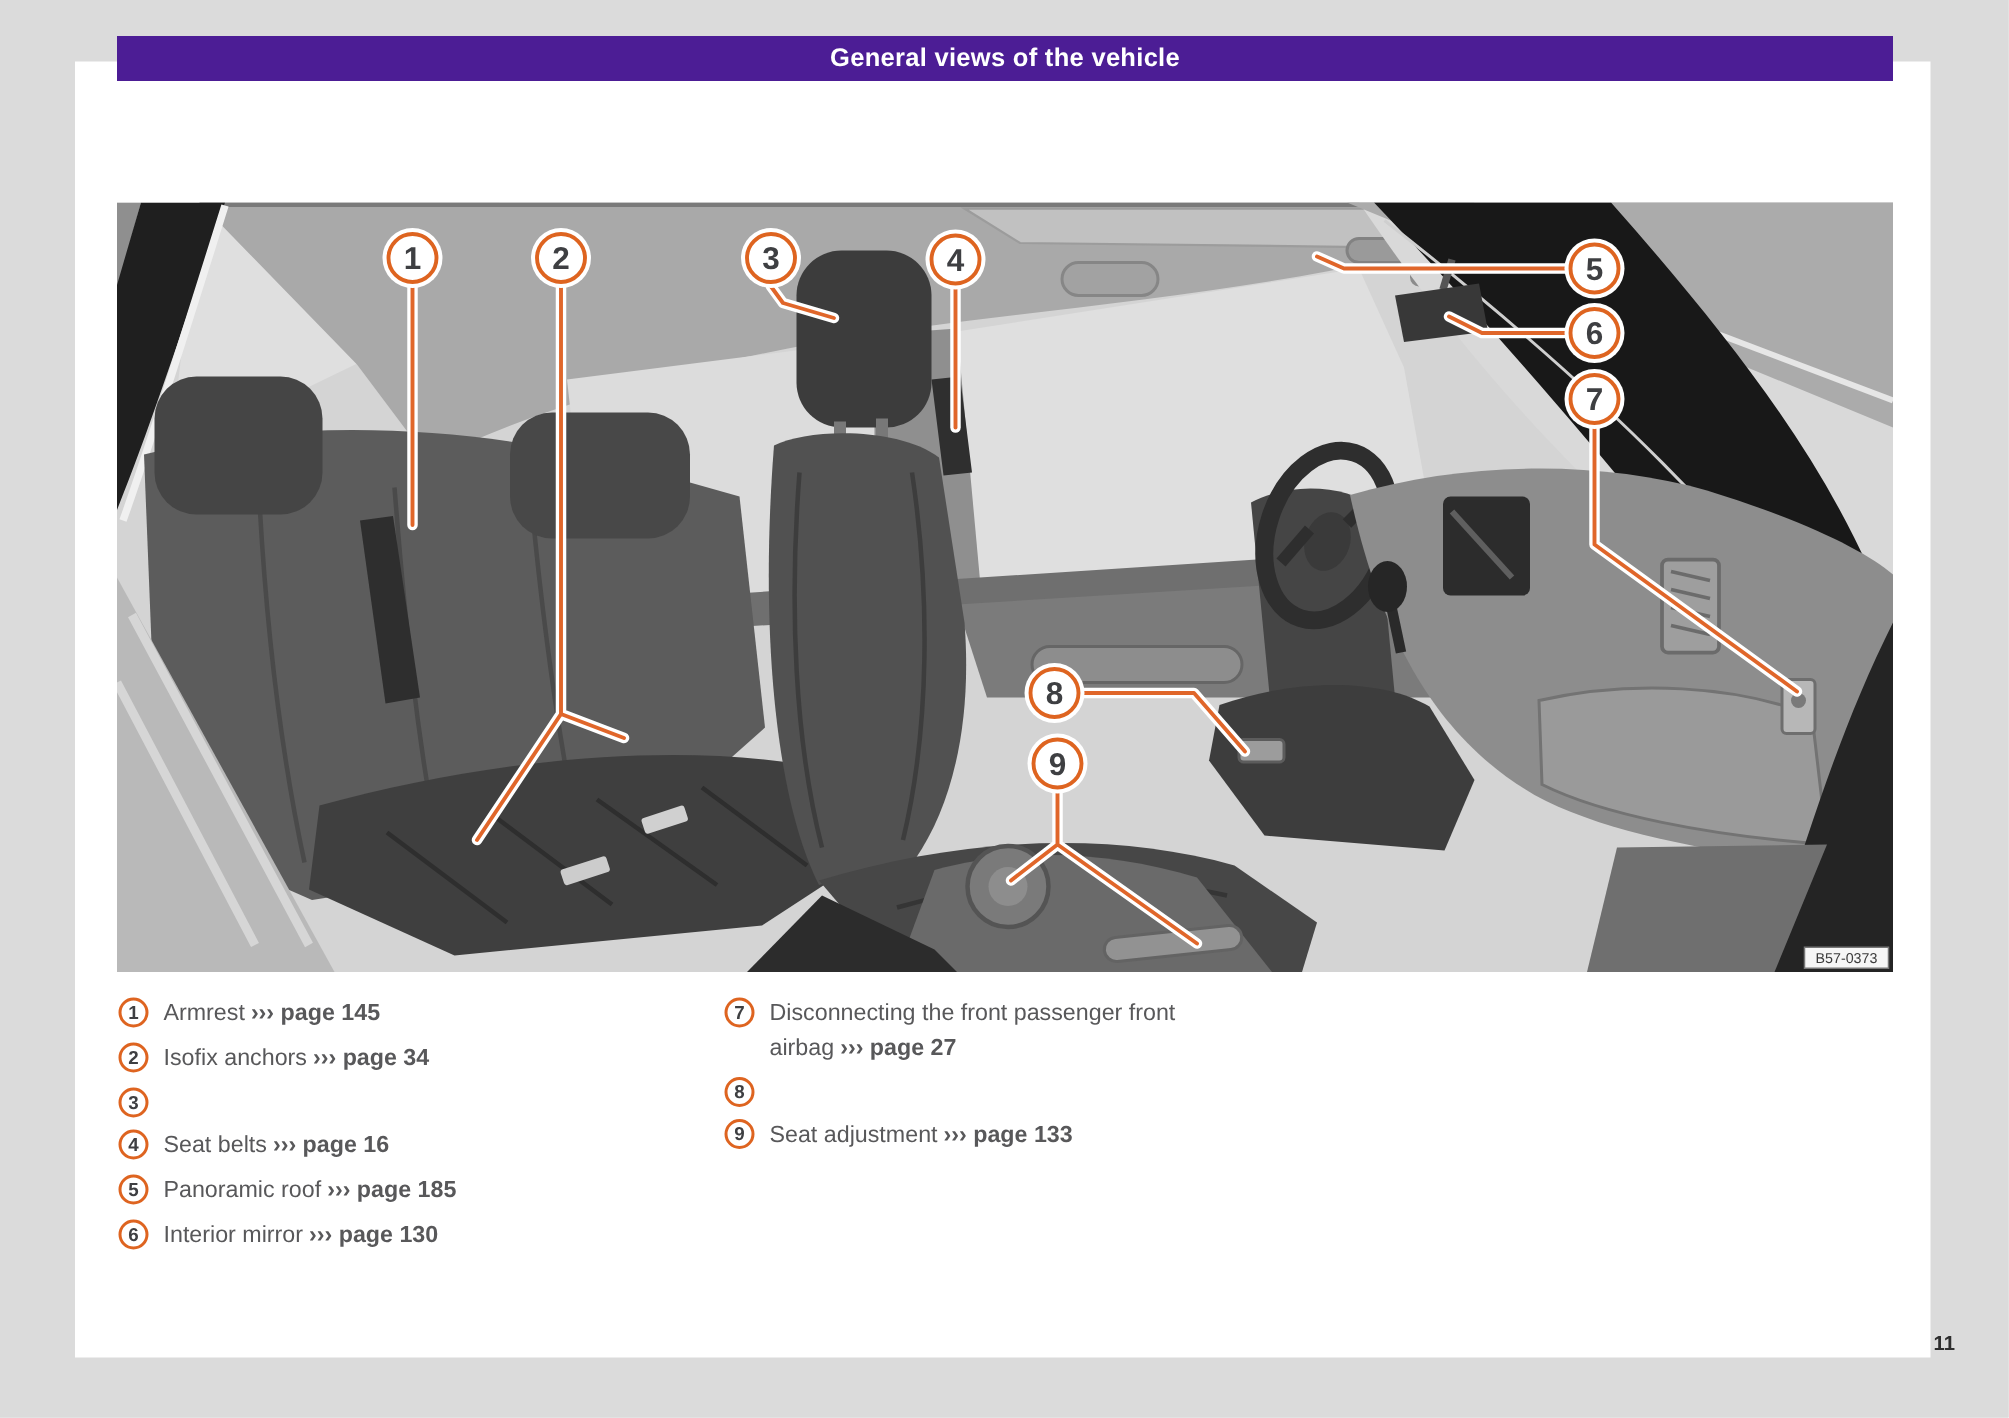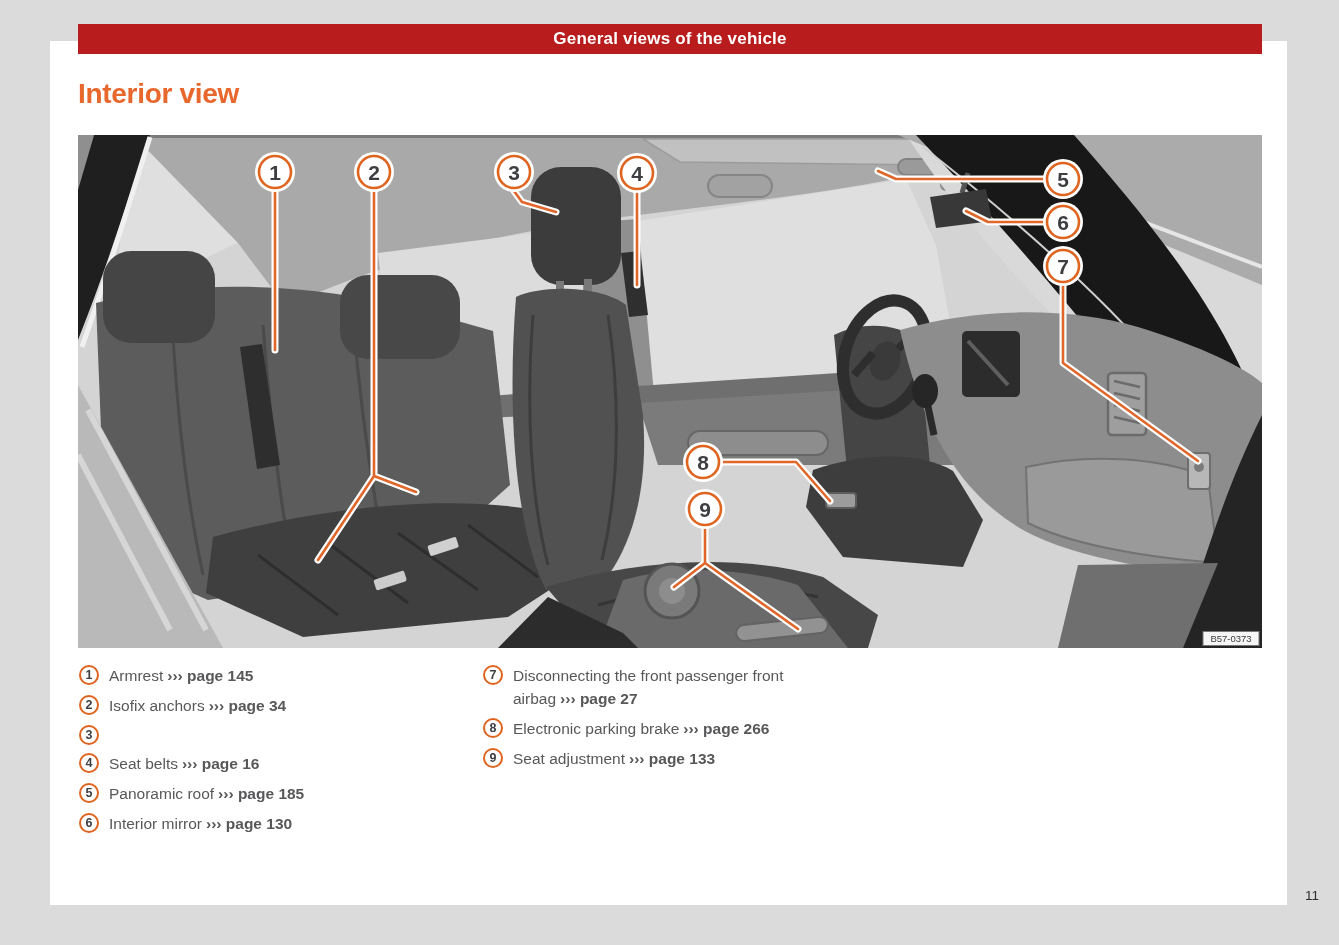--- a/index.html
+++ b/index.html
@@ -1,57 +1,56 @@
 <!DOCTYPE html>
 <html><head>
 <meta charset="utf-8">
 <style>
   html,body{margin:0;padding:0;background:#dcdcdc;}
   .screen{position:relative;width:1339px;height:945px;background:#dbdbdb;overflow:hidden;
           font-family:"Liberation Sans",sans-serif;}
   .page{position:absolute;left:50px;top:41px;width:1237px;height:864px;background:#ffffff;}
-  .banner{position:absolute;left:78px;top:24px;width:1184px;height:30px;background:#b91c1c;
+  .banner{position:absolute;left:78px;top:24px;width:1184px;height:30px;background:#4c1d95;
           display:flex;align-items:center;justify-content:center;}
   .banner-title{color:#ffffff;font-size:17px;font-weight:700;letter-spacing:.2px;}
   .section-title{position:absolute;left:78px;top:78px;color:#e8672c;font-size:28px;font-weight:700;
           letter-spacing:-.3px;}
   .figure{position:absolute;left:78px;top:135px;width:1184px;height:513px;}
   .figure svg{display:block;}
 
   .legend{position:absolute;top:664px;color:#58585a;font-size:15.5px;line-height:23px;}
   .legend.left{left:79px;width:395px;}
   .legend.right{left:483px;width:345px;}
   .legend-item{display:flex;align-items:flex-start;margin-bottom:7px;}
   .num-circle{flex:0 0 auto;box-sizing:border-box;width:20px;height:20px;margin-top:1px;
           border:2px solid #de6420;border-radius:50%;background:#fff;color:#3e3f42;
           font-size:12.5px;font-weight:700;line-height:16px;text-align:center;margin-right:10px;}
   .item-text{display:block;}
   .ref{font-weight:700;margin-left:4px;white-space:nowrap;margin-top:35px;}
-  .page-number{position:absolute;left:1289px;top:888px;color:#2e2e2e;font-size:13.5px;font-weight:400;margin-left:16px;}
+  .page-number{position:absolute;left:1289px;top:888px;color:#2e2e2e;font-size:13.5px;font-weight:700;}
 
   .lead-casing{fill:none;stroke:#ffffff;stroke-width:7;stroke-linecap:round;stroke-linejoin:round;}
   .lead{fill:none;stroke:#e0662a;stroke-width:2.6;stroke-linecap:round;stroke-linejoin:round;}
   .co-halo{fill:#ffffff;}
   .co-ring{fill:#ffffff;stroke:#de6420;stroke-width:2.6;}
   .co-num{fill:#3e3f42;font-family:"Liberation Sans",sans-serif;font-size:21px;font-weight:700;
           text-anchor:middle;}
   .fig-code-box{fill:#f6f6f6;stroke:#777;stroke-width:1;}
   .fig-code{fill:#3c3c3c;font-family:"Liberation Sans",sans-serif;font-size:9.5px;text-anchor:middle;}
 </style>
 </head>
 <body>
 
 <div class="screen">
   <div class="page"></div>
 
   <div class="banner">
     <span class="banner-title">General views of the vehicle</span>
   </div>
 
-  <div class="section-title">Interior view</div>
 
   <div class="figure">
     <svg width="1184" height="513" viewBox="0 0 1184 513">
 
       <rect x="0" y="0" width="1184" height="513" fill="#d4d4d4"></rect>
 
       <polygon points="55,0 255,0 165,105 35,168" fill="#dfdfdf"></polygon>
 
       <path d="M55,0 H905 L845,38 C720,66 575,74 465,94 C360,113 275,140 208,172 L160,108 Z" fill="#a9a9a9"></path>
       <path d="M55,1.5 H1184" stroke="#7a7a7a" stroke-width="3" fill="none"></path>
@@ -264,21 +263,20 @@
     </div>
   </div>
 
   <div class="legend right">
     <div class="legend-item">
       <span class="num-circle">7</span>
       <span class="item-text"><span>Disconnecting the front passenger front airbag</span><span class="ref">››› page 27</span></span>
     </div>
     <div class="legend-item">
       <span class="num-circle">8</span>
-      <span class="item-text"><span>Electronic parking brake</span><span class="ref">››› page 266</span></span>
     </div>
     <div class="legend-item">
       <span class="num-circle">9</span>
       <span class="item-text"><span>Seat adjustment</span><span class="ref">››› page 133</span></span>
     </div>
   </div>
 
   <div class="page-number">11</div>
 </div>
 

